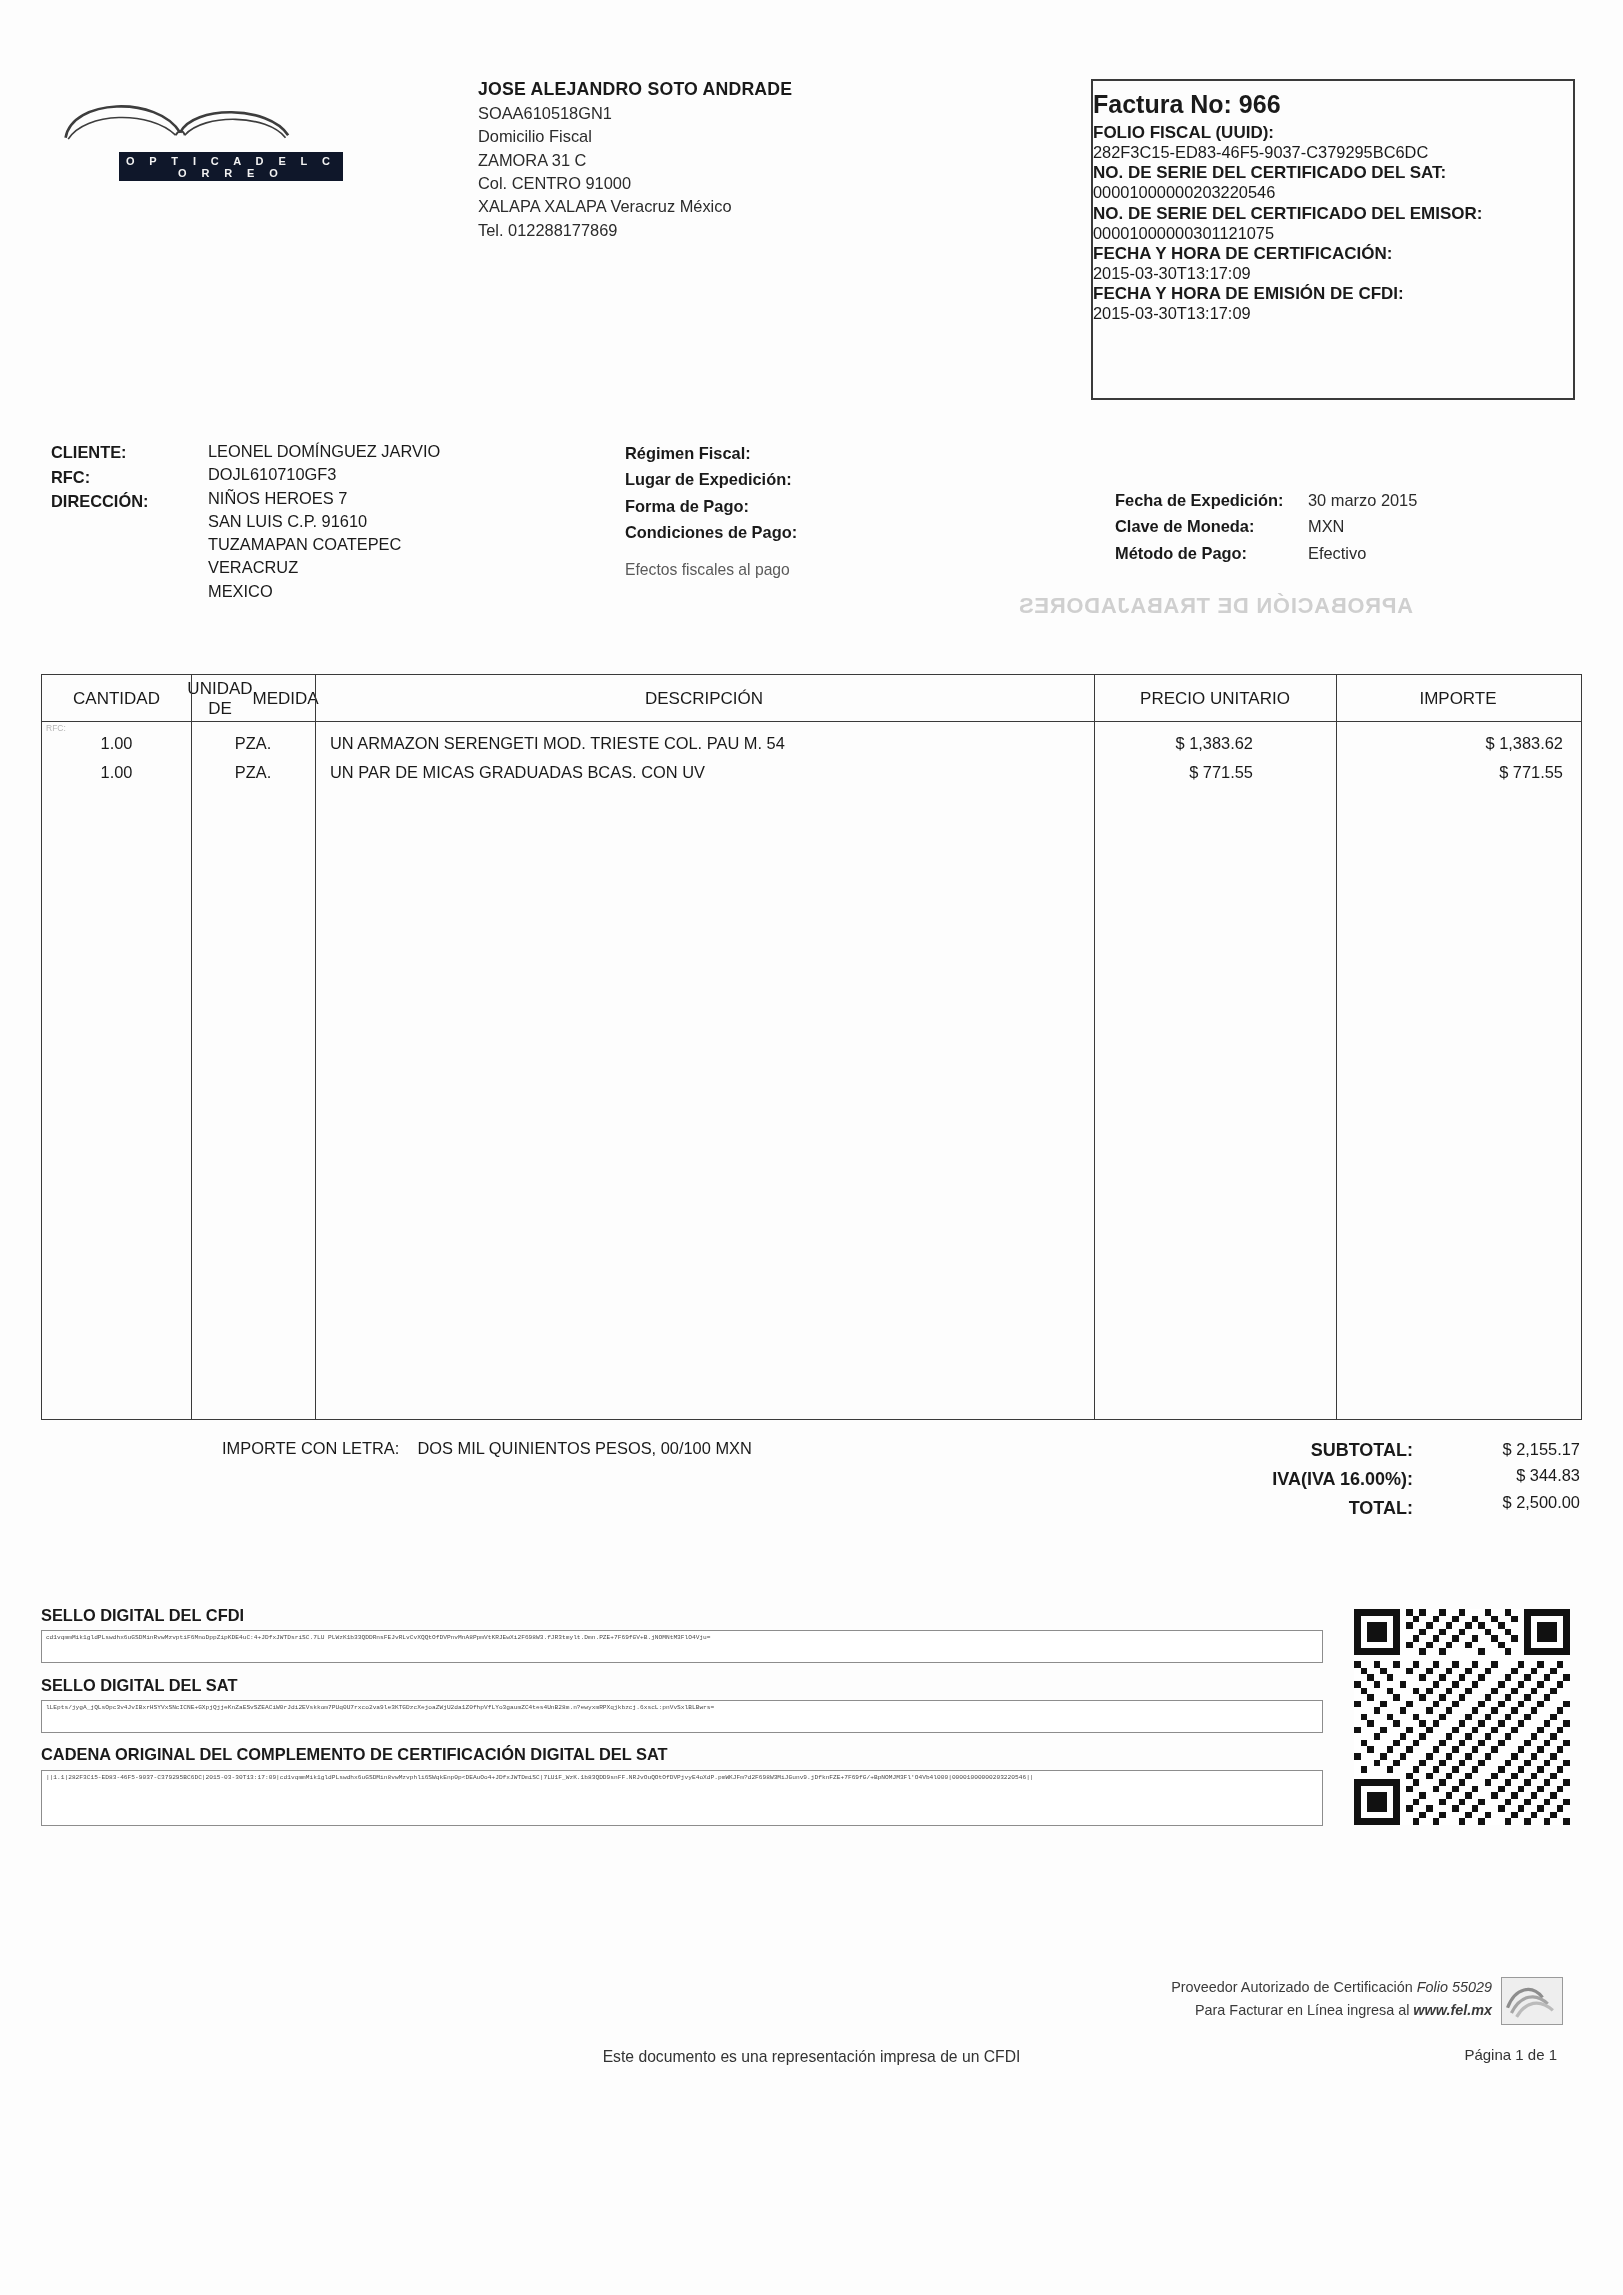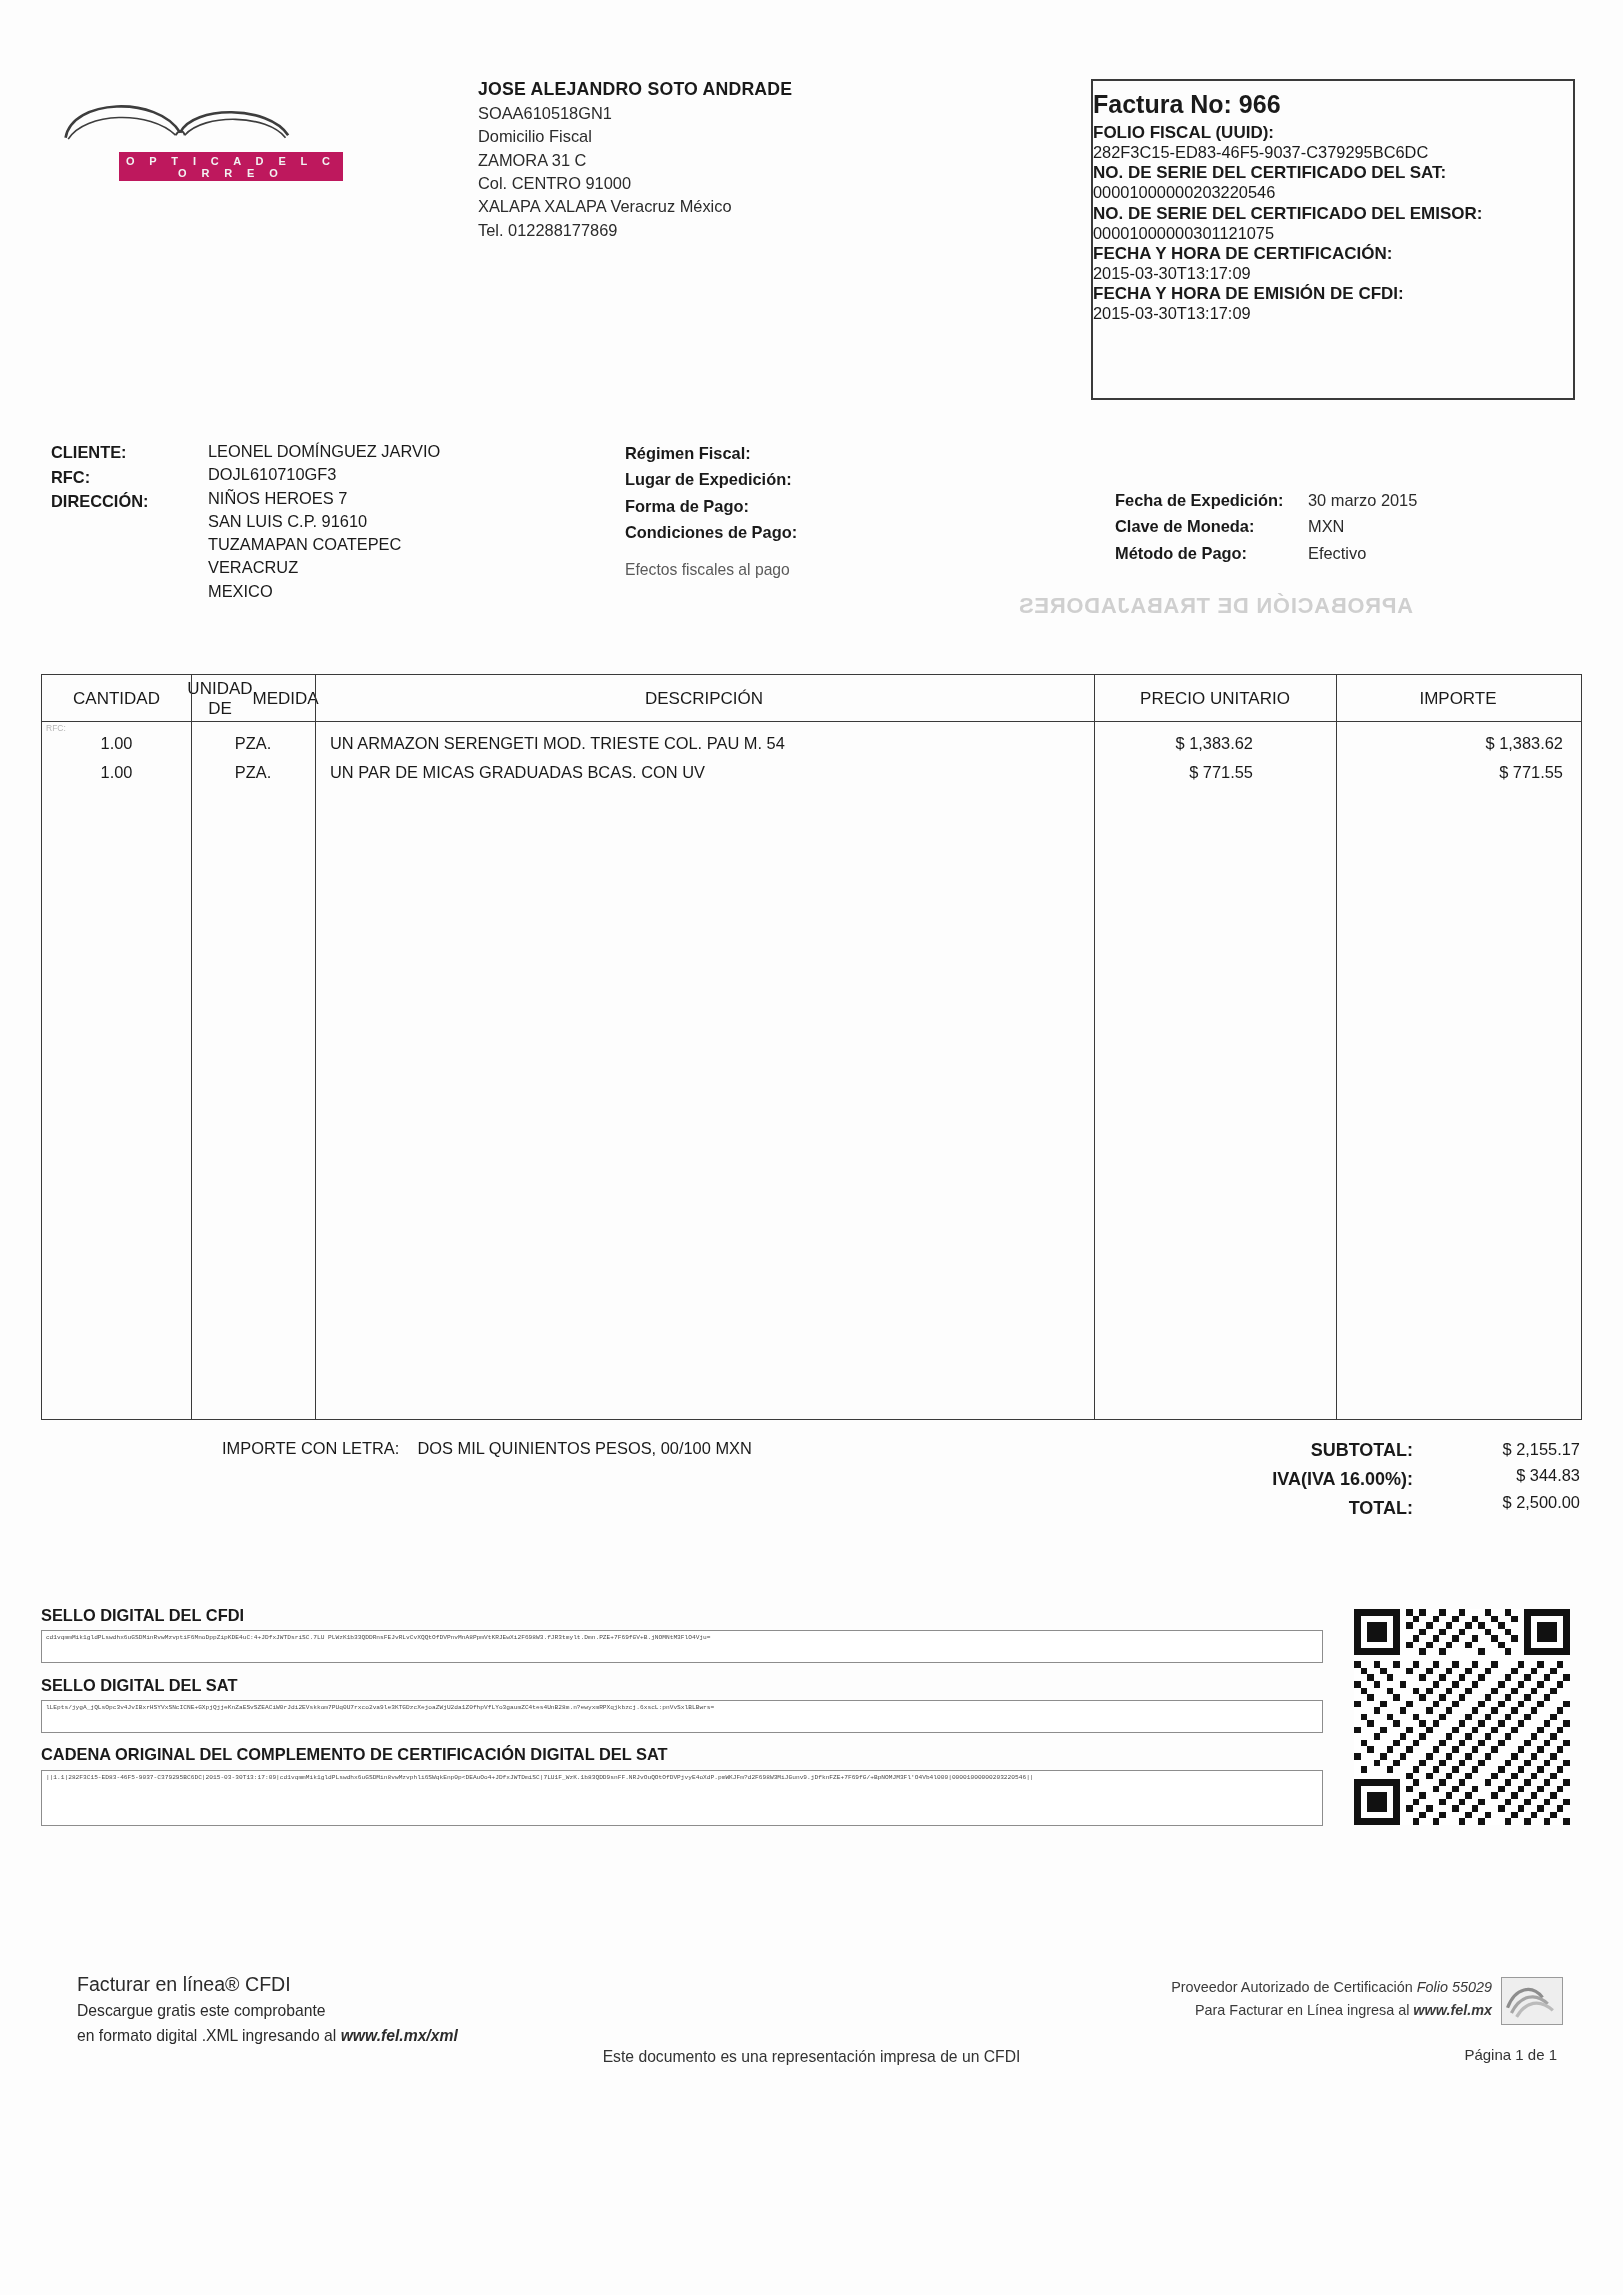--- a/index.html
+++ b/index.html
@@ -26,21 +26,21 @@
     position: absolute;
     left: 59px; top: 92px;
     width: 275px; height: 79px;
   }
   .logo-box svg { display:block; }
   .logo-word {
     position:absolute; left: 60px; top: 60px;
     width: 216px;
     font-size: 11px; letter-spacing: 5.9px; font-weight: bold;
     color: #f2f2f2;
-    background: #be185d;
+    background: #0f172a;
     padding: 2.6px 3.9px;
     text-align:center;
   }
 
   
   .emitter {
     position: absolute;
     left: 478px; top: 77px;
     width: 550px;
     line-height: 1.42;
@@ -561,27 +561,20 @@
           <rect x="16" y="32" width="1" height="1"></rect>
         <rect x="19" y="32" width="1" height="1"></rect>
           <rect x="23" y="32" width="1" height="1"></rect>
           <rect x="26" y="32" width="1" height="1"></rect>
         <rect x="29" y="32" width="1" height="1"></rect>
           <rect x="32" y="32" width="1" height="1"></rect>
       </g>
     </svg>
   </div>
 
-  <div class="f-left">
-    <div class="t1">Facturar en línea® CFDI</div>
-    <div class="t2">Descargue gratis este comprobante</div>
-    <div class="t2">
-      <span>en formato digital .XML ingresando al </span><span class="b i">www.fel.mx/xml</span>
-    </div>
-  </div>
 
   <div class="f-right">
     <div>
       <span>Proveedor Autorizado de Certificación </span><span class="i">Folio 55029</span>
     </div>
     <div>
       <span>Para Facturar en Línea ingresa al </span><span class="b i">www.fel.mx</span>
     </div>
   </div>
 

